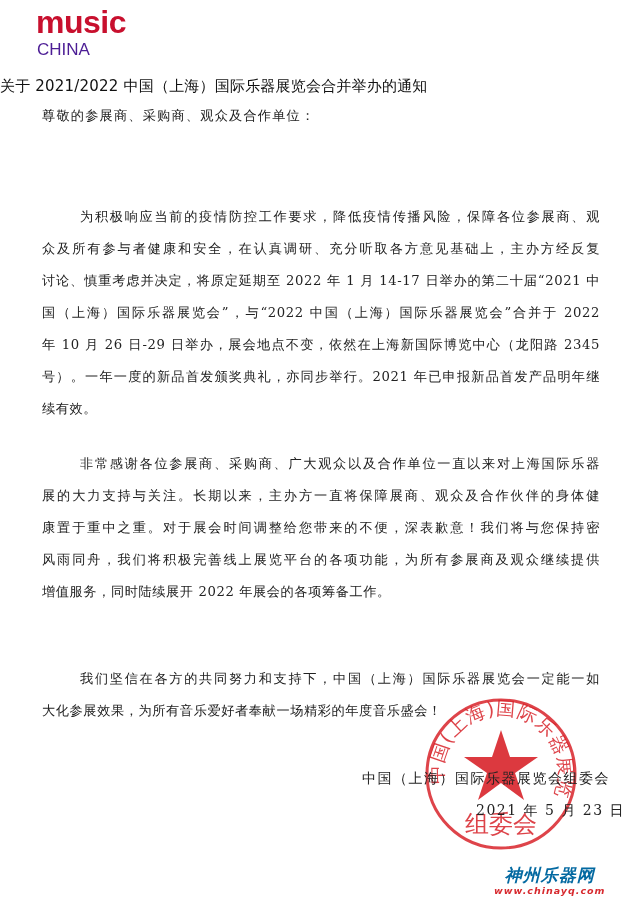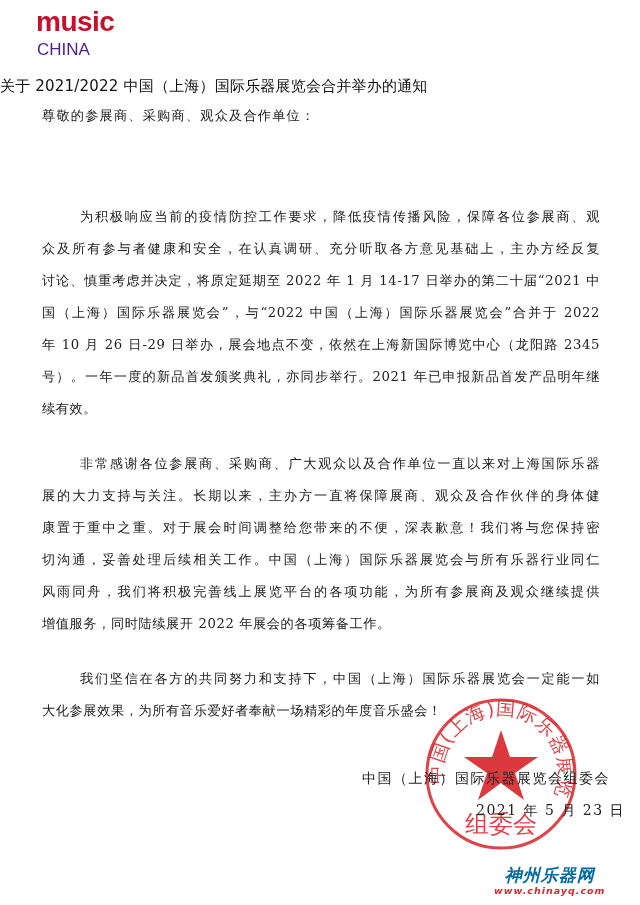--- a/index.html
+++ b/index.html
@@ -4,21 +4,21 @@
   <style>
     html, body { margin: 0; padding: 0; background: #ffffff; }
     body {
       width: 640px; height: 905px; position: relative; overflow: hidden;
       font-family: "DejaVu Serif", "Liberation Serif", serif;
       color: #222222;
     }
     .logo { position: absolute; left: 36px; top: 6px; }
     .logo-music {
       font-family: "Liberation Sans", "DejaVu Sans", sans-serif;
-      font-weight: bold; font-size: 28px; line-height: 32px; color: #c8102e;
+      font-weight: bold; font-size: 32px; line-height: 32px; color: #c8102e;
       letter-spacing: -0.5px;
       text-align: right;
     }
     .logo-china {
       font-family: "Liberation Sans", "DejaVu Sans", sans-serif;
       font-size: 17px; line-height: 18px; color: #4c1d95; margin-top: 3px; margin-left: 1px;
     }
     .title {
       position: absolute; left: 0; width: 640px; top: 77px; 
       font-family: "DejaVu Sans", "Liberation Sans", sans-serif;
@@ -69,21 +69,20 @@
   <div class="line">国（上海）国际乐器展览会”，与“2022 中国（上海）国际乐器展览会”合并于 2022</div>
   <div class="line">年 10 月 26 日-29 日举办，展会地点不变，依然在上海新国际博览中心（龙阳路 2345</div>
   <div class="line">号）。一年一度的新品首发颁奖典礼，亦同步举行。2021 年已申报新品首发产品明年继</div>
   <div class="line last">续有效。</div>
 </div>
 
 <div class="para" style="top:404px;">
   <div class="line first">非常感谢各位参展商、采购商、广大观众以及合作单位一直以来对上海国际乐器</div>
   <div class="line">展的大力支持与关注。长期以来，主办方一直将保障展商、观众及合作伙伴的身体健</div>
   <div class="line">康置于重中之重。对于展会时间调整给您带来的不便，深表歉意！我们将与您保持密</div>
-  <div class="line">切沟通，妥善处理后续相关工作。中国（上海）国际乐器展览会与所有乐器行业同仁</div>
   <div class="line">风雨同舟，我们将积极完善线上展览平台的各项功能，为所有参展商及观众继续提供</div>
   <div class="line last">增值服务，同时陆续展开 2022 年展会的各项筹备工作。</div>
 </div>
 
 <div class="para" style="top:619px;">
   <div class="line first">我们坚信在各方的共同努力和支持下，中国（上海）国际乐器展览会一定能一如</div>
   <div class="line last">大化参展效果，为所有音乐爱好者奉献一场精彩的年度音乐盛会！</div>
 </div>
 
 <svg class="seal" viewBox="0 0 156 156">

